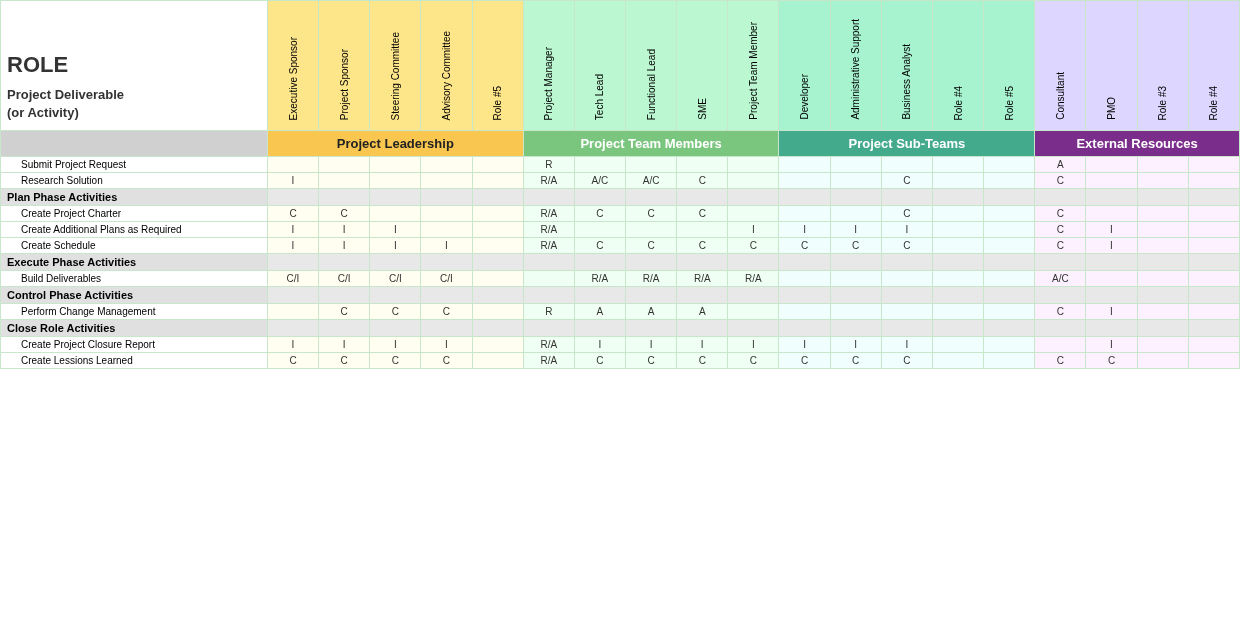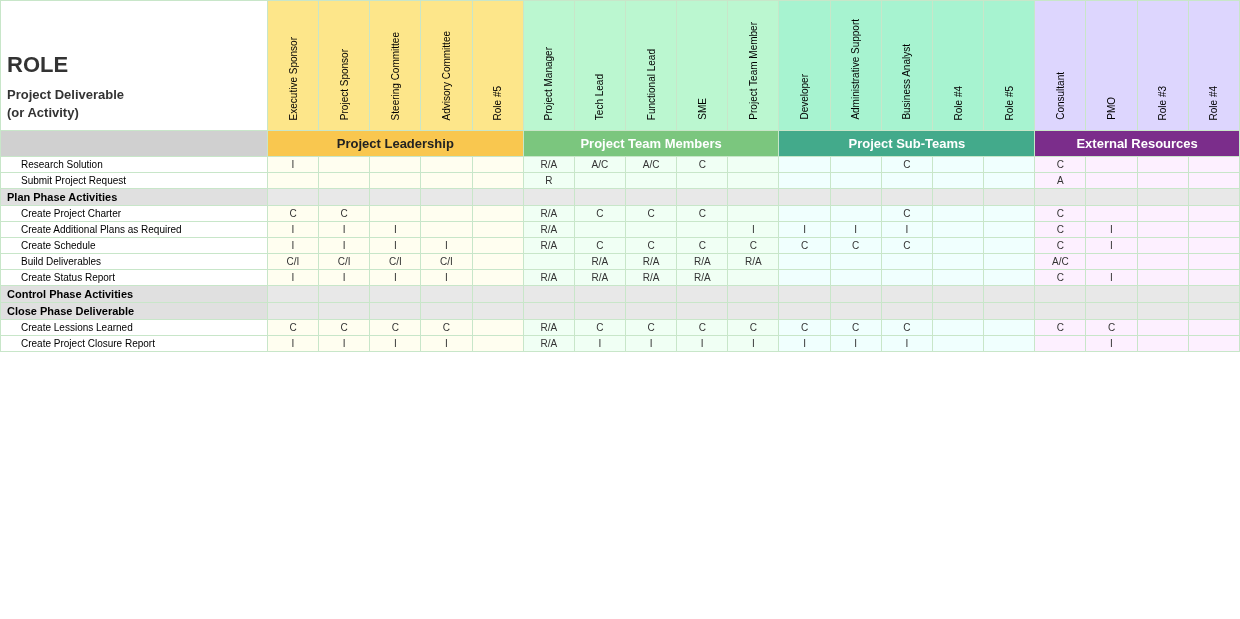--- a/index.html
+++ b/index.html
@@ -96,20 +96,42 @@
       <tr id="group-row">
         <td class="activity-col" style="background:#d0d0d0; font-weight:bold; border:1px solid #c8e6c9;"></td>
       <td colspan="5" style="background-color: rgb(249, 199, 79); color: rgb(34, 34, 34); font-weight: bold; font-size: 13px; text-align: center; padding: 5px 2px; border: 1px solid rgb(200, 230, 201);">Project Leadership</td>
           <td colspan="5" style="background-color: rgb(123, 198, 126); color: rgb(255, 255, 255); font-weight: bold; font-size: 13px; text-align: center; padding: 5px 2px; border: 1px solid rgb(200, 230, 201);">Project Team Members</td>
           <td colspan="5" style="background-color: rgb(67, 170, 139); color: rgb(255, 255, 255); font-weight: bold; font-size: 13px; text-align: center; padding: 5px 2px; border: 1px solid rgb(200, 230, 201);">Project Sub-Teams</td>
           <td colspan="4" style="background-color: rgb(123, 45, 139); color: rgb(255, 255, 255); font-weight: bold; font-size: 13px; text-align: center; padding: 5px 2px; border: 1px solid rgb(200, 230, 201);">External Resources</td>
         </tr>
     </thead>
     <tbody id="table-body">
         <tr class="activity-row">
+          <td class="activity-name" style="text-align: left; padding-left: 20px; font-size: 10px; border: 1px solid rgb(200, 230, 201); background-color: rgb(255, 255, 255);">Submit Project Request</td>
+          <td class="data-cell role-col" style="font-size: 10px; border: 1px solid rgb(200, 230, 201); background-color: rgb(255, 254, 240);"></td>
+          <td class="data-cell role-col" style="font-size: 10px; border: 1px solid rgb(200, 230, 201); background-color: rgb(255, 254, 240);"></td>
+          <td class="data-cell role-col" style="font-size: 10px; border: 1px solid rgb(200, 230, 201); background-color: rgb(255, 254, 240);"></td>
+          <td class="data-cell role-col" style="font-size: 10px; border: 1px solid rgb(200, 230, 201); background-color: rgb(255, 254, 240);"></td>
+          <td class="data-cell role-col" style="font-size: 10px; border: 1px solid rgb(200, 230, 201); background-color: rgb(255, 254, 240);"></td>
+          <td class="data-cell role-col" style="font-size: 10px; border: 1px solid rgb(200, 230, 201); background-color: rgb(240, 255, 244);">R</td>
+          <td class="data-cell role-col" style="font-size: 10px; border: 1px solid rgb(200, 230, 201); background-color: rgb(240, 255, 244);"></td>
+          <td class="data-cell role-col" style="font-size: 10px; border: 1px solid rgb(200, 230, 201); background-color: rgb(240, 255, 244);"></td>
+          <td class="data-cell role-col" style="font-size: 10px; border: 1px solid rgb(200, 230, 201); background-color: rgb(240, 255, 244);"></td>
+          <td class="data-cell role-col" style="font-size: 10px; border: 1px solid rgb(200, 230, 201); background-color: rgb(240, 255, 244);"></td>
+          <td class="data-cell role-col" style="font-size: 10px; border: 1px solid rgb(200, 230, 201); background-color: rgb(240, 255, 254);"></td>
+          <td class="data-cell role-col" style="font-size: 10px; border: 1px solid rgb(200, 230, 201); background-color: rgb(240, 255, 254);"></td>
+          <td class="data-cell role-col" style="font-size: 10px; border: 1px solid rgb(200, 230, 201); background-color: rgb(240, 255, 254);"></td>
+          <td class="data-cell role-col" style="font-size: 10px; border: 1px solid rgb(200, 230, 201); background-color: rgb(240, 255, 254);"></td>
+          <td class="data-cell role-col" style="font-size: 10px; border: 1px solid rgb(200, 230, 201); background-color: rgb(240, 255, 254);"></td>
+          <td class="data-cell role-col" style="font-size: 10px; border: 1px solid rgb(200, 230, 201); background-color: rgb(253, 240, 255);">A</td>
+          <td class="data-cell role-col" style="font-size: 10px; border: 1px solid rgb(200, 230, 201); background-color: rgb(253, 240, 255);"></td>
+          <td class="data-cell role-col" style="font-size: 10px; border: 1px solid rgb(200, 230, 201); background-color: rgb(253, 240, 255);"></td>
+          <td class="data-cell role-col" style="font-size: 10px; border: 1px solid rgb(200, 230, 201); background-color: rgb(253, 240, 255);"></td>
+        </tr>
+        <tr class="activity-row">
           <td class="activity-name" style="text-align: left; padding-left: 20px; font-size: 10px; border: 1px solid rgb(200, 230, 201); background-color: rgb(255, 255, 255);">Research Solution</td>
           <td class="data-cell role-col" style="font-size: 10px; border: 1px solid rgb(200, 230, 201); background-color: rgb(255, 254, 240);">I</td>
           <td class="data-cell role-col" style="font-size: 10px; border: 1px solid rgb(200, 230, 201); background-color: rgb(255, 254, 240);"></td>
           <td class="data-cell role-col" style="font-size: 10px; border: 1px solid rgb(200, 230, 201); background-color: rgb(255, 254, 240);"></td>
           <td class="data-cell role-col" style="font-size: 10px; border: 1px solid rgb(200, 230, 201); background-color: rgb(255, 254, 240);"></td>
           <td class="data-cell role-col" style="font-size: 10px; border: 1px solid rgb(200, 230, 201); background-color: rgb(255, 254, 240);"></td>
           <td class="data-cell role-col" style="font-size: 10px; border: 1px solid rgb(200, 230, 201); background-color: rgb(240, 255, 244);">R/A</td>
           <td class="data-cell role-col" style="font-size: 10px; border: 1px solid rgb(200, 230, 201); background-color: rgb(240, 255, 244);">A/C</td>
           <td class="data-cell role-col" style="font-size: 10px; border: 1px solid rgb(200, 230, 201); background-color: rgb(240, 255, 244);">A/C</td>
           <td class="data-cell role-col" style="font-size: 10px; border: 1px solid rgb(200, 230, 201); background-color: rgb(240, 255, 244);">C</td>
@@ -117,42 +139,20 @@
           <td class="data-cell role-col" style="font-size: 10px; border: 1px solid rgb(200, 230, 201); background-color: rgb(240, 255, 254);"></td>
           <td class="data-cell role-col" style="font-size: 10px; border: 1px solid rgb(200, 230, 201); background-color: rgb(240, 255, 254);"></td>
           <td class="data-cell role-col" style="font-size: 10px; border: 1px solid rgb(200, 230, 201); background-color: rgb(240, 255, 254);">C</td>
           <td class="data-cell role-col" style="font-size: 10px; border: 1px solid rgb(200, 230, 201); background-color: rgb(240, 255, 254);"></td>
           <td class="data-cell role-col" style="font-size: 10px; border: 1px solid rgb(200, 230, 201); background-color: rgb(240, 255, 254);"></td>
           <td class="data-cell role-col" style="font-size: 10px; border: 1px solid rgb(200, 230, 201); background-color: rgb(253, 240, 255);">C</td>
           <td class="data-cell role-col" style="font-size: 10px; border: 1px solid rgb(200, 230, 201); background-color: rgb(253, 240, 255);"></td>
           <td class="data-cell role-col" style="font-size: 10px; border: 1px solid rgb(200, 230, 201); background-color: rgb(253, 240, 255);"></td>
           <td class="data-cell role-col" style="font-size: 10px; border: 1px solid rgb(200, 230, 201); background-color: rgb(253, 240, 255);"></td>
         </tr>
-        <tr class="activity-row">
-          <td class="activity-name" style="text-align: left; padding-left: 20px; font-size: 10px; border: 1px solid rgb(200, 230, 201); background-color: rgb(255, 255, 255);">Submit Project Request</td>
-          <td class="data-cell role-col" style="font-size: 10px; border: 1px solid rgb(200, 230, 201); background-color: rgb(255, 254, 240);"></td>
-          <td class="data-cell role-col" style="font-size: 10px; border: 1px solid rgb(200, 230, 201); background-color: rgb(255, 254, 240);"></td>
-          <td class="data-cell role-col" style="font-size: 10px; border: 1px solid rgb(200, 230, 201); background-color: rgb(255, 254, 240);"></td>
-          <td class="data-cell role-col" style="font-size: 10px; border: 1px solid rgb(200, 230, 201); background-color: rgb(255, 254, 240);"></td>
-          <td class="data-cell role-col" style="font-size: 10px; border: 1px solid rgb(200, 230, 201); background-color: rgb(255, 254, 240);"></td>
-          <td class="data-cell role-col" style="font-size: 10px; border: 1px solid rgb(200, 230, 201); background-color: rgb(240, 255, 244);">R</td>
-          <td class="data-cell role-col" style="font-size: 10px; border: 1px solid rgb(200, 230, 201); background-color: rgb(240, 255, 244);"></td>
-          <td class="data-cell role-col" style="font-size: 10px; border: 1px solid rgb(200, 230, 201); background-color: rgb(240, 255, 244);"></td>
-          <td class="data-cell role-col" style="font-size: 10px; border: 1px solid rgb(200, 230, 201); background-color: rgb(240, 255, 244);"></td>
-          <td class="data-cell role-col" style="font-size: 10px; border: 1px solid rgb(200, 230, 201); background-color: rgb(240, 255, 244);"></td>
-          <td class="data-cell role-col" style="font-size: 10px; border: 1px solid rgb(200, 230, 201); background-color: rgb(240, 255, 254);"></td>
-          <td class="data-cell role-col" style="font-size: 10px; border: 1px solid rgb(200, 230, 201); background-color: rgb(240, 255, 254);"></td>
-          <td class="data-cell role-col" style="font-size: 10px; border: 1px solid rgb(200, 230, 201); background-color: rgb(240, 255, 254);"></td>
-          <td class="data-cell role-col" style="font-size: 10px; border: 1px solid rgb(200, 230, 201); background-color: rgb(240, 255, 254);"></td>
-          <td class="data-cell role-col" style="font-size: 10px; border: 1px solid rgb(200, 230, 201); background-color: rgb(240, 255, 254);"></td>
-          <td class="data-cell role-col" style="font-size: 10px; border: 1px solid rgb(200, 230, 201); background-color: rgb(253, 240, 255);">A</td>
-          <td class="data-cell role-col" style="font-size: 10px; border: 1px solid rgb(200, 230, 201); background-color: rgb(253, 240, 255);"></td>
-          <td class="data-cell role-col" style="font-size: 10px; border: 1px solid rgb(200, 230, 201); background-color: rgb(253, 240, 255);"></td>
-          <td class="data-cell role-col" style="font-size: 10px; border: 1px solid rgb(200, 230, 201); background-color: rgb(253, 240, 255);"></td>
-        </tr>
         <tr class="phase-row">
           <td colspan="1" style="font-weight: bold; background-color: rgb(224, 224, 224); text-align: left; padding-left: 6px; font-size: 11px; border: 1px solid rgb(200, 230, 201);">Plan Phase Activities</td>
           <td style="background-color: rgb(232, 232, 232); border: 1px solid rgb(200, 230, 201);"></td>
           <td style="background-color: rgb(232, 232, 232); border: 1px solid rgb(200, 230, 201);"></td>
           <td style="background-color: rgb(232, 232, 232); border: 1px solid rgb(200, 230, 201);"></td>
           <td style="background-color: rgb(232, 232, 232); border: 1px solid rgb(200, 230, 201);"></td>
           <td style="background-color: rgb(232, 232, 232); border: 1px solid rgb(200, 230, 201);"></td>
           <td style="background-color: rgb(232, 232, 232); border: 1px solid rgb(200, 230, 201);"></td>
           <td style="background-color: rgb(232, 232, 232); border: 1px solid rgb(200, 230, 201);"></td>
           <td style="background-color: rgb(232, 232, 232); border: 1px solid rgb(200, 230, 201);"></td>
@@ -226,20 +226,42 @@
           <td class="data-cell role-col" style="font-size: 10px; border: 1px solid rgb(200, 230, 201); background-color: rgb(240, 255, 244);">C</td>
           <td class="data-cell role-col" style="font-size: 10px; border: 1px solid rgb(200, 230, 201); background-color: rgb(240, 255, 254);">C</td>
           <td class="data-cell role-col" style="font-size: 10px; border: 1px solid rgb(200, 230, 201); background-color: rgb(240, 255, 254);">C</td>
           <td class="data-cell role-col" style="font-size: 10px; border: 1px solid rgb(200, 230, 201); background-color: rgb(240, 255, 254);">C</td>
           <td class="data-cell role-col" style="font-size: 10px; border: 1px solid rgb(200, 230, 201); background-color: rgb(240, 255, 254);"></td>
           <td class="data-cell role-col" style="font-size: 10px; border: 1px solid rgb(200, 230, 201); background-color: rgb(240, 255, 254);"></td>
           <td class="data-cell role-col" style="font-size: 10px; border: 1px solid rgb(200, 230, 201); background-color: rgb(253, 240, 255);">C</td>
           <td class="data-cell role-col" style="font-size: 10px; border: 1px solid rgb(200, 230, 201); background-color: rgb(253, 240, 255);">I</td>
           <td class="data-cell role-col" style="font-size: 10px; border: 1px solid rgb(200, 230, 201); background-color: rgb(253, 240, 255);"></td>
           <td class="data-cell role-col" style="font-size: 10px; border: 1px solid rgb(200, 230, 201); background-color: rgb(253, 240, 255);"></td>
+        </tr>
+        <tr class="phase-row">
+          <td colspan="1" style="font-weight: bold; background-color: rgb(224, 224, 224); text-align: left; padding-left: 6px; font-size: 11px; border: 1px solid rgb(200, 230, 201);">Execute Phase Activities</td>
+          <td style="background-color: rgb(232, 232, 232); border: 1px solid rgb(200, 230, 201);"></td>
+          <td style="background-color: rgb(232, 232, 232); border: 1px solid rgb(200, 230, 201);"></td>
+          <td style="background-color: rgb(232, 232, 232); border: 1px solid rgb(200, 230, 201);"></td>
+          <td style="background-color: rgb(232, 232, 232); border: 1px solid rgb(200, 230, 201);"></td>
+          <td style="background-color: rgb(232, 232, 232); border: 1px solid rgb(200, 230, 201);"></td>
+          <td style="background-color: rgb(232, 232, 232); border: 1px solid rgb(200, 230, 201);"></td>
+          <td style="background-color: rgb(232, 232, 232); border: 1px solid rgb(200, 230, 201);"></td>
+          <td style="background-color: rgb(232, 232, 232); border: 1px solid rgb(200, 230, 201);"></td>
+          <td style="background-color: rgb(232, 232, 232); border: 1px solid rgb(200, 230, 201);"></td>
+          <td style="background-color: rgb(232, 232, 232); border: 1px solid rgb(200, 230, 201);"></td>
+          <td style="background-color: rgb(232, 232, 232); border: 1px solid rgb(200, 230, 201);"></td>
+          <td style="background-color: rgb(232, 232, 232); border: 1px solid rgb(200, 230, 201);"></td>
+          <td style="background-color: rgb(232, 232, 232); border: 1px solid rgb(200, 230, 201);"></td>
+          <td style="background-color: rgb(232, 232, 232); border: 1px solid rgb(200, 230, 201);"></td>
+          <td style="background-color: rgb(232, 232, 232); border: 1px solid rgb(200, 230, 201);"></td>
+          <td style="background-color: rgb(232, 232, 232); border: 1px solid rgb(200, 230, 201);"></td>
+          <td style="background-color: rgb(232, 232, 232); border: 1px solid rgb(200, 230, 201);"></td>
+          <td style="background-color: rgb(232, 232, 232); border: 1px solid rgb(200, 230, 201);"></td>
+          <td style="background-color: rgb(232, 232, 232); border: 1px solid rgb(200, 230, 201);"></td>
         </tr>
         <tr class="activity-row">
           <td class="activity-name" style="text-align: left; padding-left: 20px; font-size: 10px; border: 1px solid rgb(200, 230, 201); background-color: rgb(255, 255, 255);">Build Deliverables</td>
           <td class="data-cell role-col" style="font-size: 10px; border: 1px solid rgb(200, 230, 201); background-color: rgb(255, 254, 240);">C/I</td>
           <td class="data-cell role-col" style="font-size: 10px; border: 1px solid rgb(200, 230, 201); background-color: rgb(255, 254, 240);">C/I</td>
           <td class="data-cell role-col" style="font-size: 10px; border: 1px solid rgb(200, 230, 201); background-color: rgb(255, 254, 240);">C/I</td>
           <td class="data-cell role-col" style="font-size: 10px; border: 1px solid rgb(200, 230, 201); background-color: rgb(255, 254, 240);">C/I</td>
           <td class="data-cell role-col" style="font-size: 10px; border: 1px solid rgb(200, 230, 201); background-color: rgb(255, 254, 240);"></td>
           <td class="data-cell role-col" style="font-size: 10px; border: 1px solid rgb(200, 230, 201); background-color: rgb(240, 255, 244);"></td>
           <td class="data-cell role-col" style="font-size: 10px; border: 1px solid rgb(200, 230, 201); background-color: rgb(240, 255, 244);">R/A</td>
@@ -249,42 +271,20 @@
           <td class="data-cell role-col" style="font-size: 10px; border: 1px solid rgb(200, 230, 201); background-color: rgb(240, 255, 254);"></td>
           <td class="data-cell role-col" style="font-size: 10px; border: 1px solid rgb(200, 230, 201); background-color: rgb(240, 255, 254);"></td>
           <td class="data-cell role-col" style="font-size: 10px; border: 1px solid rgb(200, 230, 201); background-color: rgb(240, 255, 254);"></td>
           <td class="data-cell role-col" style="font-size: 10px; border: 1px solid rgb(200, 230, 201); background-color: rgb(240, 255, 254);"></td>
           <td class="data-cell role-col" style="font-size: 10px; border: 1px solid rgb(200, 230, 201); background-color: rgb(240, 255, 254);"></td>
           <td class="data-cell role-col" style="font-size: 10px; border: 1px solid rgb(200, 230, 201); background-color: rgb(253, 240, 255);">A/C</td>
           <td class="data-cell role-col" style="font-size: 10px; border: 1px solid rgb(200, 230, 201); background-color: rgb(253, 240, 255);"></td>
           <td class="data-cell role-col" style="font-size: 10px; border: 1px solid rgb(200, 230, 201); background-color: rgb(253, 240, 255);"></td>
           <td class="data-cell role-col" style="font-size: 10px; border: 1px solid rgb(200, 230, 201); background-color: rgb(253, 240, 255);"></td>
         </tr>
-        <tr class="activity-row">
-          <td class="activity-name" style="text-align: left; padding-left: 20px; font-size: 10px; border: 1px solid rgb(200, 230, 201); background-color: rgb(255, 255, 255);">Create Status Report</td>
-          <td class="data-cell role-col" style="font-size: 10px; border: 1px solid rgb(200, 230, 201); background-color: rgb(255, 254, 240);">I</td>
-          <td class="data-cell role-col" style="font-size: 10px; border: 1px solid rgb(200, 230, 201); background-color: rgb(255, 254, 240);">I</td>
-          <td class="data-cell role-col" style="font-size: 10px; border: 1px solid rgb(200, 230, 201); background-color: rgb(255, 254, 240);">I</td>
-          <td class="data-cell role-col" style="font-size: 10px; border: 1px solid rgb(200, 230, 201); background-color: rgb(255, 254, 240);">I</td>
-          <td class="data-cell role-col" style="font-size: 10px; border: 1px solid rgb(200, 230, 201); background-color: rgb(255, 254, 240);"></td>
-          <td class="data-cell role-col" style="font-size: 10px; border: 1px solid rgb(200, 230, 201); background-color: rgb(240, 255, 244);">R/A</td>
-          <td class="data-cell role-col" style="font-size: 10px; border: 1px solid rgb(200, 230, 201); background-color: rgb(240, 255, 244);">R/A</td>
-          <td class="data-cell role-col" style="font-size: 10px; border: 1px solid rgb(200, 230, 201); background-color: rgb(240, 255, 244);">R/A</td>
-          <td class="data-cell role-col" style="font-size: 10px; border: 1px solid rgb(200, 230, 201); background-color: rgb(240, 255, 244);">R/A</td>
-          <td class="data-cell role-col" style="font-size: 10px; border: 1px solid rgb(200, 230, 201); background-color: rgb(240, 255, 244);"></td>
-          <td class="data-cell role-col" style="font-size: 10px; border: 1px solid rgb(200, 230, 201); background-color: rgb(240, 255, 254);"></td>
-          <td class="data-cell role-col" style="font-size: 10px; border: 1px solid rgb(200, 230, 201); background-color: rgb(240, 255, 254);"></td>
-          <td class="data-cell role-col" style="font-size: 10px; border: 1px solid rgb(200, 230, 201); background-color: rgb(240, 255, 254);"></td>
-          <td class="data-cell role-col" style="font-size: 10px; border: 1px solid rgb(200, 230, 201); background-color: rgb(240, 255, 254);"></td>
-          <td class="data-cell role-col" style="font-size: 10px; border: 1px solid rgb(200, 230, 201); background-color: rgb(240, 255, 254);"></td>
-          <td class="data-cell role-col" style="font-size: 10px; border: 1px solid rgb(200, 230, 201); background-color: rgb(253, 240, 255);">C</td>
-          <td class="data-cell role-col" style="font-size: 10px; border: 1px solid rgb(200, 230, 201); background-color: rgb(253, 240, 255);">I</td>
-          <td class="data-cell role-col" style="font-size: 10px; border: 1px solid rgb(200, 230, 201); background-color: rgb(253, 240, 255);"></td>
-          <td class="data-cell role-col" style="font-size: 10px; border: 1px solid rgb(200, 230, 201); background-color: rgb(253, 240, 255);"></td>
-        </tr>
         <tr class="phase-row">
           <td colspan="1" style="font-weight: bold; background-color: rgb(224, 224, 224); text-align: left; padding-left: 6px; font-size: 11px; border: 1px solid rgb(200, 230, 201);">Control Phase Activities</td>
           <td style="background-color: rgb(232, 232, 232); border: 1px solid rgb(200, 230, 201);"></td>
           <td style="background-color: rgb(232, 232, 232); border: 1px solid rgb(200, 230, 201);"></td>
           <td style="background-color: rgb(232, 232, 232); border: 1px solid rgb(200, 230, 201);"></td>
           <td style="background-color: rgb(232, 232, 232); border: 1px solid rgb(200, 230, 201);"></td>
           <td style="background-color: rgb(232, 232, 232); border: 1px solid rgb(200, 230, 201);"></td>
           <td style="background-color: rgb(232, 232, 232); border: 1px solid rgb(200, 230, 201);"></td>
           <td style="background-color: rgb(232, 232, 232); border: 1px solid rgb(200, 230, 201);"></td>
           <td style="background-color: rgb(232, 232, 232); border: 1px solid rgb(200, 230, 201);"></td>
@@ -293,81 +293,103 @@
           <td style="background-color: rgb(232, 232, 232); border: 1px solid rgb(200, 230, 201);"></td>
           <td style="background-color: rgb(232, 232, 232); border: 1px solid rgb(200, 230, 201);"></td>
           <td style="background-color: rgb(232, 232, 232); border: 1px solid rgb(200, 230, 201);"></td>
           <td style="background-color: rgb(232, 232, 232); border: 1px solid rgb(200, 230, 201);"></td>
           <td style="background-color: rgb(232, 232, 232); border: 1px solid rgb(200, 230, 201);"></td>
           <td style="background-color: rgb(232, 232, 232); border: 1px solid rgb(200, 230, 201);"></td>
           <td style="background-color: rgb(232, 232, 232); border: 1px solid rgb(200, 230, 201);"></td>
           <td style="background-color: rgb(232, 232, 232); border: 1px solid rgb(200, 230, 201);"></td>
           <td style="background-color: rgb(232, 232, 232); border: 1px solid rgb(200, 230, 201);"></td>
         </tr>
+        <tr class="activity-row">
+          <td class="activity-name" style="text-align: left; padding-left: 20px; font-size: 10px; border: 1px solid rgb(200, 230, 201); background-color: rgb(255, 255, 255);">Perform Change Management</td>
+          <td class="data-cell role-col" style="font-size: 10px; border: 1px solid rgb(200, 230, 201); background-color: rgb(255, 254, 240);"></td>
+          <td class="data-cell role-col" style="font-size: 10px; border: 1px solid rgb(200, 230, 201); background-color: rgb(255, 254, 240);">C</td>
+          <td class="data-cell role-col" style="font-size: 10px; border: 1px solid rgb(200, 230, 201); background-color: rgb(255, 254, 240);">C</td>
+          <td class="data-cell role-col" style="font-size: 10px; border: 1px solid rgb(200, 230, 201); background-color: rgb(255, 254, 240);">C</td>
+          <td class="data-cell role-col" style="font-size: 10px; border: 1px solid rgb(200, 230, 201); background-color: rgb(255, 254, 240);"></td>
+          <td class="data-cell role-col" style="font-size: 10px; border: 1px solid rgb(200, 230, 201); background-color: rgb(240, 255, 244);">R</td>
+          <td class="data-cell role-col" style="font-size: 10px; border: 1px solid rgb(200, 230, 201); background-color: rgb(240, 255, 244);">A</td>
+          <td class="data-cell role-col" style="font-size: 10px; border: 1px solid rgb(200, 230, 201); background-color: rgb(240, 255, 244);">A</td>
+          <td class="data-cell role-col" style="font-size: 10px; border: 1px solid rgb(200, 230, 201); background-color: rgb(240, 255, 244);">A</td>
+          <td class="data-cell role-col" style="font-size: 10px; border: 1px solid rgb(200, 230, 201); background-color: rgb(240, 255, 244);"></td>
+          <td class="data-cell role-col" style="font-size: 10px; border: 1px solid rgb(200, 230, 201); background-color: rgb(240, 255, 254);"></td>
+          <td class="data-cell role-col" style="font-size: 10px; border: 1px solid rgb(200, 230, 201); background-color: rgb(240, 255, 254);"></td>
+          <td class="data-cell role-col" style="font-size: 10px; border: 1px solid rgb(200, 230, 201); background-color: rgb(240, 255, 254);"></td>
+          <td class="data-cell role-col" style="font-size: 10px; border: 1px solid rgb(200, 230, 201); background-color: rgb(240, 255, 254);"></td>
+          <td class="data-cell role-col" style="font-size: 10px; border: 1px solid rgb(200, 230, 201); background-color: rgb(240, 255, 254);"></td>
+          <td class="data-cell role-col" style="font-size: 10px; border: 1px solid rgb(200, 230, 201); background-color: rgb(253, 240, 255);">C</td>
+          <td class="data-cell role-col" style="font-size: 10px; border: 1px solid rgb(200, 230, 201); background-color: rgb(253, 240, 255);">I</td>
+          <td class="data-cell role-col" style="font-size: 10px; border: 1px solid rgb(200, 230, 201); background-color: rgb(253, 240, 255);"></td>
+          <td class="data-cell role-col" style="font-size: 10px; border: 1px solid rgb(200, 230, 201); background-color: rgb(253, 240, 255);"></td>
+        </tr>
         <tr class="phase-row">
-          <td colspan="1" style="font-weight: bold; background-color: rgb(224, 224, 224); text-align: left; padding-left: 6px; font-size: 11px; border: 1px solid rgb(200, 230, 201);">Close Phase Deliverable</td>
-          <td style="background-color: rgb(232, 232, 232); border: 1px solid rgb(200, 230, 201);"></td>
-          <td style="background-color: rgb(232, 232, 232); border: 1px solid rgb(200, 230, 201);"></td>
-          <td style="background-color: rgb(232, 232, 232); border: 1px solid rgb(200, 230, 201);"></td>
-          <td style="background-color: rgb(232, 232, 232); border: 1px solid rgb(200, 230, 201);"></td>
-          <td style="background-color: rgb(232, 232, 232); border: 1px solid rgb(200, 230, 201);"></td>
-          <td style="background-color: rgb(232, 232, 232); border: 1px solid rgb(200, 230, 201);"></td>
-          <td style="background-color: rgb(232, 232, 232); border: 1px solid rgb(200, 230, 201);"></td>
-          <td style="background-color: rgb(232, 232, 232); border: 1px solid rgb(200, 230, 201);"></td>
-          <td style="background-color: rgb(232, 232, 232); border: 1px solid rgb(200, 230, 201);"></td>
-          <td style="background-color: rgb(232, 232, 232); border: 1px solid rgb(200, 230, 201);"></td>
-          <td style="background-color: rgb(232, 232, 232); border: 1px solid rgb(200, 230, 201);"></td>
-          <td style="background-color: rgb(232, 232, 232); border: 1px solid rgb(200, 230, 201);"></td>
-          <td style="background-color: rgb(232, 232, 232); border: 1px solid rgb(200, 230, 201);"></td>
-          <td style="background-color: rgb(232, 232, 232); border: 1px solid rgb(200, 230, 201);"></td>
-          <td style="background-color: rgb(232, 232, 232); border: 1px solid rgb(200, 230, 201);"></td>
-          <td style="background-color: rgb(232, 232, 232); border: 1px solid rgb(200, 230, 201);"></td>
-          <td style="background-color: rgb(232, 232, 232); border: 1px solid rgb(200, 230, 201);"></td>
-          <td style="background-color: rgb(232, 232, 232); border: 1px solid rgb(200, 230, 201);"></td>
-          <td style="background-color: rgb(232, 232, 232); border: 1px solid rgb(200, 230, 201);"></td>
+          <td colspan="1" style="font-weight: bold; background-color: rgb(224, 224, 224); text-align: left; padding-left: 6px; font-size: 11px; border: 1px solid rgb(200, 230, 201);">Close Role Activities</td>
+          <td style="background-color: rgb(232, 232, 232); border: 1px solid rgb(200, 230, 201);"></td>
+          <td style="background-color: rgb(232, 232, 232); border: 1px solid rgb(200, 230, 201);"></td>
+          <td style="background-color: rgb(232, 232, 232); border: 1px solid rgb(200, 230, 201);"></td>
+          <td style="background-color: rgb(232, 232, 232); border: 1px solid rgb(200, 230, 201);"></td>
+          <td style="background-color: rgb(232, 232, 232); border: 1px solid rgb(200, 230, 201);"></td>
+          <td style="background-color: rgb(232, 232, 232); border: 1px solid rgb(200, 230, 201);"></td>
+          <td style="background-color: rgb(232, 232, 232); border: 1px solid rgb(200, 230, 201);"></td>
+          <td style="background-color: rgb(232, 232, 232); border: 1px solid rgb(200, 230, 201);"></td>
+          <td style="background-color: rgb(232, 232, 232); border: 1px solid rgb(200, 230, 201);"></td>
+          <td style="background-color: rgb(232, 232, 232); border: 1px solid rgb(200, 230, 201);"></td>
+          <td style="background-color: rgb(232, 232, 232); border: 1px solid rgb(200, 230, 201);"></td>
+          <td style="background-color: rgb(232, 232, 232); border: 1px solid rgb(200, 230, 201);"></td>
+          <td style="background-color: rgb(232, 232, 232); border: 1px solid rgb(200, 230, 201);"></td>
+          <td style="background-color: rgb(232, 232, 232); border: 1px solid rgb(200, 230, 201);"></td>
+          <td style="background-color: rgb(232, 232, 232); border: 1px solid rgb(200, 230, 201);"></td>
+          <td style="background-color: rgb(232, 232, 232); border: 1px solid rgb(200, 230, 201);"></td>
+          <td style="background-color: rgb(232, 232, 232); border: 1px solid rgb(200, 230, 201);"></td>
+          <td style="background-color: rgb(232, 232, 232); border: 1px solid rgb(200, 230, 201);"></td>
+          <td style="background-color: rgb(232, 232, 232); border: 1px solid rgb(200, 230, 201);"></td>
+        </tr>
+        <tr class="activity-row">
+          <td class="activity-name" style="text-align: left; padding-left: 20px; font-size: 10px; border: 1px solid rgb(200, 230, 201); background-color: rgb(255, 255, 255);">Create Project Closure Report</td>
+          <td class="data-cell role-col" style="font-size: 10px; border: 1px solid rgb(200, 230, 201); background-color: rgb(255, 254, 240);">I</td>
+          <td class="data-cell role-col" style="font-size: 10px; border: 1px solid rgb(200, 230, 201); background-color: rgb(255, 254, 240);">I</td>
+          <td class="data-cell role-col" style="font-size: 10px; border: 1px solid rgb(200, 230, 201); background-color: rgb(255, 254, 240);">I</td>
+          <td class="data-cell role-col" style="font-size: 10px; border: 1px solid rgb(200, 230, 201); background-color: rgb(255, 254, 240);">I</td>
+          <td class="data-cell role-col" style="font-size: 10px; border: 1px solid rgb(200, 230, 201); background-color: rgb(255, 254, 240);"></td>
+          <td class="data-cell role-col" style="font-size: 10px; border: 1px solid rgb(200, 230, 201); background-color: rgb(240, 255, 244);">R/A</td>
+          <td class="data-cell role-col" style="font-size: 10px; border: 1px solid rgb(200, 230, 201); background-color: rgb(240, 255, 244);">I</td>
+          <td class="data-cell role-col" style="font-size: 10px; border: 1px solid rgb(200, 230, 201); background-color: rgb(240, 255, 244);">I</td>
+          <td class="data-cell role-col" style="font-size: 10px; border: 1px solid rgb(200, 230, 201); background-color: rgb(240, 255, 244);">I</td>
+          <td class="data-cell role-col" style="font-size: 10px; border: 1px solid rgb(200, 230, 201); background-color: rgb(240, 255, 244);">I</td>
+          <td class="data-cell role-col" style="font-size: 10px; border: 1px solid rgb(200, 230, 201); background-color: rgb(240, 255, 254);">I</td>
+          <td class="data-cell role-col" style="font-size: 10px; border: 1px solid rgb(200, 230, 201); background-color: rgb(240, 255, 254);">I</td>
+          <td class="data-cell role-col" style="font-size: 10px; border: 1px solid rgb(200, 230, 201); background-color: rgb(240, 255, 254);">I</td>
+          <td class="data-cell role-col" style="font-size: 10px; border: 1px solid rgb(200, 230, 201); background-color: rgb(240, 255, 254);"></td>
+          <td class="data-cell role-col" style="font-size: 10px; border: 1px solid rgb(200, 230, 201); background-color: rgb(240, 255, 254);"></td>
+          <td class="data-cell role-col" style="font-size: 10px; border: 1px solid rgb(200, 230, 201); background-color: rgb(253, 240, 255);"></td>
+          <td class="data-cell role-col" style="font-size: 10px; border: 1px solid rgb(200, 230, 201); background-color: rgb(253, 240, 255);">I</td>
+          <td class="data-cell role-col" style="font-size: 10px; border: 1px solid rgb(200, 230, 201); background-color: rgb(253, 240, 255);"></td>
+          <td class="data-cell role-col" style="font-size: 10px; border: 1px solid rgb(200, 230, 201); background-color: rgb(253, 240, 255);"></td>
         </tr>
         <tr class="activity-row">
           <td class="activity-name" style="text-align: left; padding-left: 20px; font-size: 10px; border: 1px solid rgb(200, 230, 201); background-color: rgb(255, 255, 255);">Create Lessions Learned</td>
           <td class="data-cell role-col" style="font-size: 10px; border: 1px solid rgb(200, 230, 201); background-color: rgb(255, 254, 240);">C</td>
           <td class="data-cell role-col" style="font-size: 10px; border: 1px solid rgb(200, 230, 201); background-color: rgb(255, 254, 240);">C</td>
           <td class="data-cell role-col" style="font-size: 10px; border: 1px solid rgb(200, 230, 201); background-color: rgb(255, 254, 240);">C</td>
           <td class="data-cell role-col" style="font-size: 10px; border: 1px solid rgb(200, 230, 201); background-color: rgb(255, 254, 240);">C</td>
           <td class="data-cell role-col" style="font-size: 10px; border: 1px solid rgb(200, 230, 201); background-color: rgb(255, 254, 240);"></td>
           <td class="data-cell role-col" style="font-size: 10px; border: 1px solid rgb(200, 230, 201); background-color: rgb(240, 255, 244);">R/A</td>
           <td class="data-cell role-col" style="font-size: 10px; border: 1px solid rgb(200, 230, 201); background-color: rgb(240, 255, 244);">C</td>
           <td class="data-cell role-col" style="font-size: 10px; border: 1px solid rgb(200, 230, 201); background-color: rgb(240, 255, 244);">C</td>
           <td class="data-cell role-col" style="font-size: 10px; border: 1px solid rgb(200, 230, 201); background-color: rgb(240, 255, 244);">C</td>
           <td class="data-cell role-col" style="font-size: 10px; border: 1px solid rgb(200, 230, 201); background-color: rgb(240, 255, 244);">C</td>
           <td class="data-cell role-col" style="font-size: 10px; border: 1px solid rgb(200, 230, 201); background-color: rgb(240, 255, 254);">C</td>
           <td class="data-cell role-col" style="font-size: 10px; border: 1px solid rgb(200, 230, 201); background-color: rgb(240, 255, 254);">C</td>
           <td class="data-cell role-col" style="font-size: 10px; border: 1px solid rgb(200, 230, 201); background-color: rgb(240, 255, 254);">C</td>
           <td class="data-cell role-col" style="font-size: 10px; border: 1px solid rgb(200, 230, 201); background-color: rgb(240, 255, 254);"></td>
           <td class="data-cell role-col" style="font-size: 10px; border: 1px solid rgb(200, 230, 201); background-color: rgb(240, 255, 254);"></td>
           <td class="data-cell role-col" style="font-size: 10px; border: 1px solid rgb(200, 230, 201); background-color: rgb(253, 240, 255);">C</td>
           <td class="data-cell role-col" style="font-size: 10px; border: 1px solid rgb(200, 230, 201); background-color: rgb(253, 240, 255);">C</td>
-          <td class="data-cell role-col" style="font-size: 10px; border: 1px solid rgb(200, 230, 201); background-color: rgb(253, 240, 255);"></td>
-          <td class="data-cell role-col" style="font-size: 10px; border: 1px solid rgb(200, 230, 201); background-color: rgb(253, 240, 255);"></td>
-        </tr>
-        <tr class="activity-row">
-          <td class="activity-name" style="text-align: left; padding-left: 20px; font-size: 10px; border: 1px solid rgb(200, 230, 201); background-color: rgb(255, 255, 255);">Create Project Closure Report</td>
-          <td class="data-cell role-col" style="font-size: 10px; border: 1px solid rgb(200, 230, 201); background-color: rgb(255, 254, 240);">I</td>
-          <td class="data-cell role-col" style="font-size: 10px; border: 1px solid rgb(200, 230, 201); background-color: rgb(255, 254, 240);">I</td>
-          <td class="data-cell role-col" style="font-size: 10px; border: 1px solid rgb(200, 230, 201); background-color: rgb(255, 254, 240);">I</td>
-          <td class="data-cell role-col" style="font-size: 10px; border: 1px solid rgb(200, 230, 201); background-color: rgb(255, 254, 240);">I</td>
-          <td class="data-cell role-col" style="font-size: 10px; border: 1px solid rgb(200, 230, 201); background-color: rgb(255, 254, 240);"></td>
-          <td class="data-cell role-col" style="font-size: 10px; border: 1px solid rgb(200, 230, 201); background-color: rgb(240, 255, 244);">R/A</td>
-          <td class="data-cell role-col" style="font-size: 10px; border: 1px solid rgb(200, 230, 201); background-color: rgb(240, 255, 244);">I</td>
-          <td class="data-cell role-col" style="font-size: 10px; border: 1px solid rgb(200, 230, 201); background-color: rgb(240, 255, 244);">I</td>
-          <td class="data-cell role-col" style="font-size: 10px; border: 1px solid rgb(200, 230, 201); background-color: rgb(240, 255, 244);">I</td>
-          <td class="data-cell role-col" style="font-size: 10px; border: 1px solid rgb(200, 230, 201); background-color: rgb(240, 255, 244);">I</td>
-          <td class="data-cell role-col" style="font-size: 10px; border: 1px solid rgb(200, 230, 201); background-color: rgb(240, 255, 254);">I</td>
-          <td class="data-cell role-col" style="font-size: 10px; border: 1px solid rgb(200, 230, 201); background-color: rgb(240, 255, 254);">I</td>
-          <td class="data-cell role-col" style="font-size: 10px; border: 1px solid rgb(200, 230, 201); background-color: rgb(240, 255, 254);">I</td>
-          <td class="data-cell role-col" style="font-size: 10px; border: 1px solid rgb(200, 230, 201); background-color: rgb(240, 255, 254);"></td>
-          <td class="data-cell role-col" style="font-size: 10px; border: 1px solid rgb(200, 230, 201); background-color: rgb(240, 255, 254);"></td>
-          <td class="data-cell role-col" style="font-size: 10px; border: 1px solid rgb(200, 230, 201); background-color: rgb(253, 240, 255);"></td>
-          <td class="data-cell role-col" style="font-size: 10px; border: 1px solid rgb(200, 230, 201); background-color: rgb(253, 240, 255);">I</td>
           <td class="data-cell role-col" style="font-size: 10px; border: 1px solid rgb(200, 230, 201); background-color: rgb(253, 240, 255);"></td>
           <td class="data-cell role-col" style="font-size: 10px; border: 1px solid rgb(200, 230, 201); background-color: rgb(253, 240, 255);"></td>
         </tr>
       </tbody>
   </table>
 </div>
 
 </body></html>

